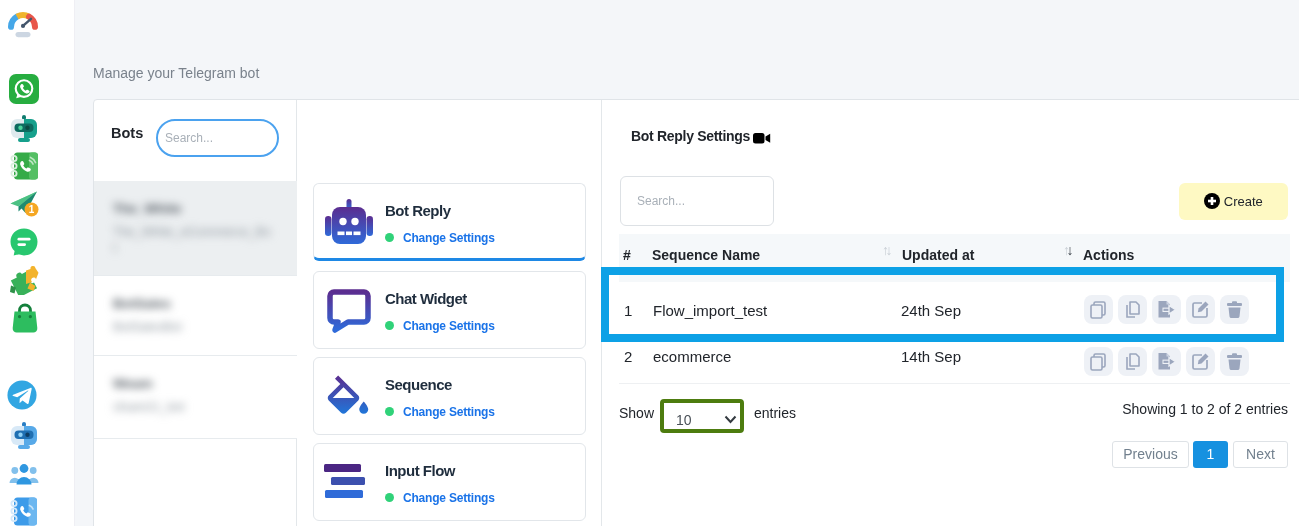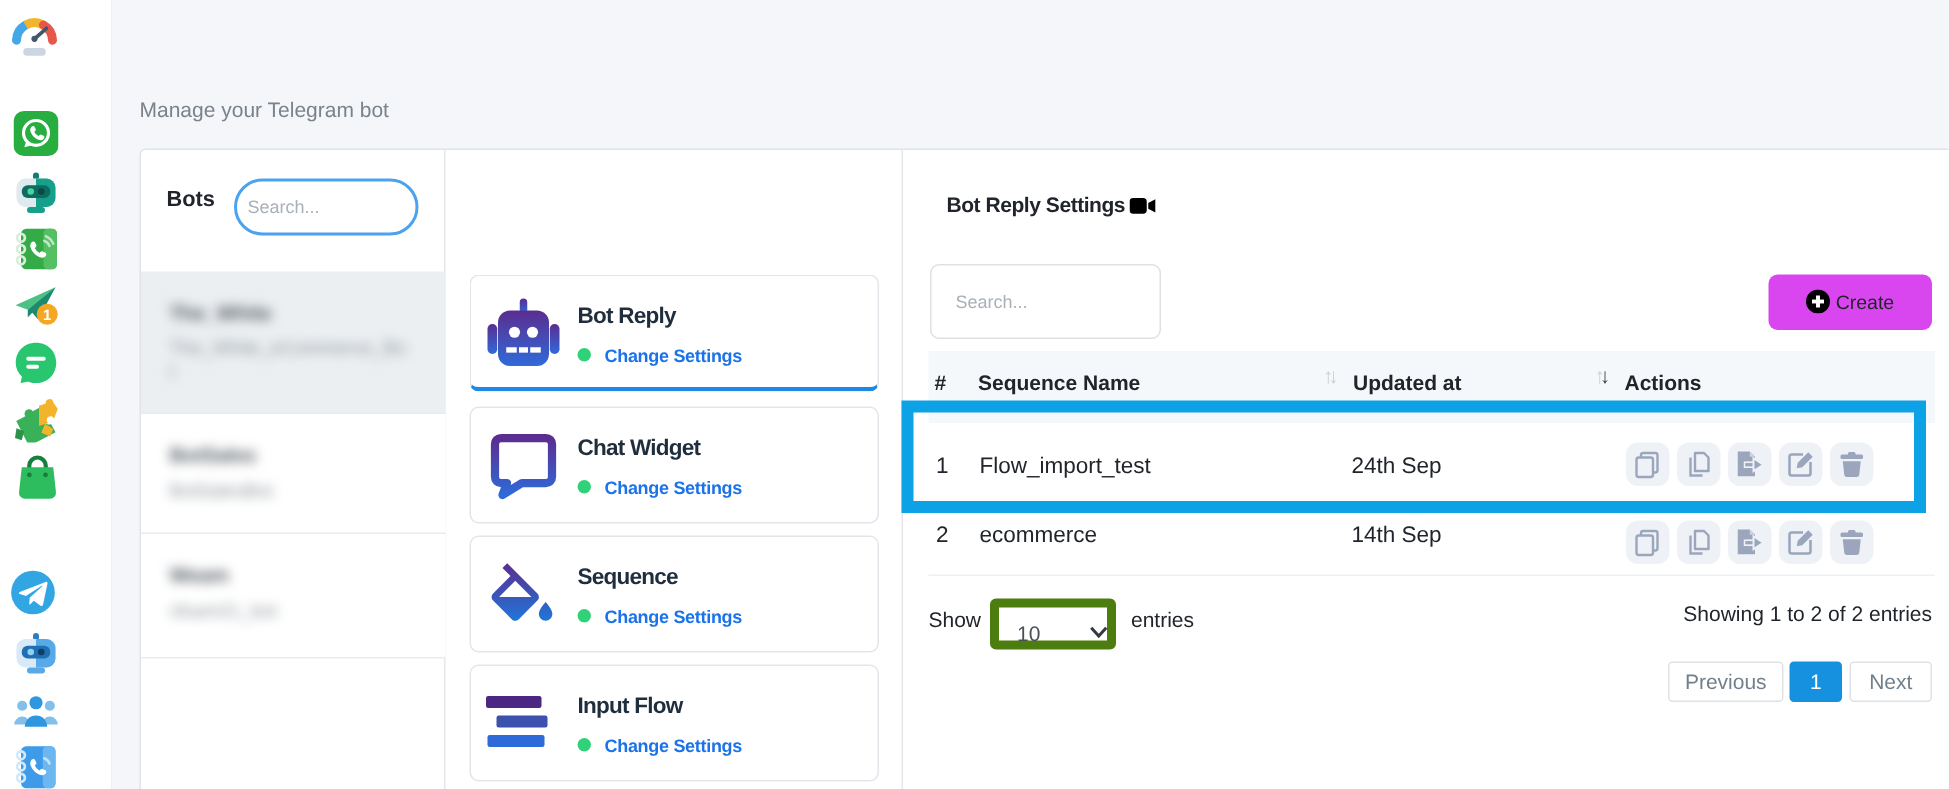--- a/index.html
+++ b/index.html
@@ -39,36 +39,36 @@
 .ctitle { position:absolute; left:71px; top:18px; font-size:15px; font-weight:700; color:#1f2d3d; letter-spacing:-0.5px; }
 .crow { position:absolute; left:71px; top:44px; }
 .gdot { display:inline-block; width:9px; height:9px; border-radius:50%; background:#30d279; vertical-align:middle; }
 .cset { display:inline-block; margin-left:9px; font-size:12px; font-weight:700; color:#1a73e8; vertical-align:middle; letter-spacing:-0.2px; }
 
 
 .c3head { position:absolute; left:17px; top:28px; font-size:14px; font-weight:700; color:#21252b; letter-spacing:-0.3px;margin-left:12px; }
 #cam { position:absolute; left:151px; top:30px; }
 .optbtn { position:absolute; right:22px; top:19px; width:111px; height:36px; background:#fff; border:1px solid #ccd4db; border-radius:5px; font-size:14px; color:#222b35; text-align:center; line-height:33px; }
 .tsearch { position:absolute; left:18px; top:76px; width:154px; height:50px; border:1px solid #dde1e5; border-radius:6px; font-size:12px; color:#a9b0b8; line-height:48px; padding-left:16px; background:#fff; }
-.createbtn { position:absolute; right:32px; top:83px; width:109px; height:37px; background:#d946ef; border-radius:6px; font-size:13px; color:#21252b; text-align:center; line-height:37px; }
+.createbtn { position:absolute; right:32px; top:83px; width:109px; height:37px; background:#fef9c3; border-radius:6px; font-size:13px; color:#21252b; text-align:center; line-height:37px; }
 
 
 .thead { position:absolute; left:17px; top:134px; width:671px; height:48px; background:#f5f8fa; }
 .th { position:absolute; top:13px; font-size:14px; font-weight:700; color:#21252b; }
 .sorts { position:absolute; top:8px; font-size:14px; color:#c9cfd5; letter-spacing:-3.5px; }
 .trow { position:absolute; left:17px; width:671px; font-size:15px; color:#21252b; }
 .abtn { position:absolute; width:29px; height:29px; background:#eef1f6; border-radius:8px; }
 .rowline { position:absolute; left:17px; width:671px; height:1px; background:#eef0f2; }
 
 
 #annot { position:absolute; left:601px; top:267px; width:683px; height:75px; border:8px solid #0da1e6; }
 
 
 .showlbl { position:absolute; font-size:14px; color:#21252b; }
-.select { position:absolute; left:58px; top:299px; width:84px; height:34px; border:6px solid #4d7c0f; border-radius:4px; background:#fff; font-size:14px; color:#495057; }
+.select { position:absolute; left:58px; top:299px; width:84px; height:34px; border:4px solid #4d7c0f; border-radius:4px; background:#fff; font-size:14px; color:#495057; }
 .pgbtn { position:absolute; top:341px; height:27px; border:1px solid #dee2e6; background:#fff; color:#72808e; font-size:14px; text-align:center; line-height:25px; border-radius:3px; }
 .pgactive { position:absolute; top:341px; width:35px; height:27px; background:#1691e0; color:#fff; font-size:14px; text-align:center; line-height:27px; border-radius:3px; }
 </style>
 </head>
 <body>
 <div id="page">
   <div id="sidebar">
     <svg class="sicon" style="top:9px;left:8px;" width="32" height="28" viewBox="0 0 32 28">
       <path d="M3.2,17 A12.8,12.8 0 0 1 9.6,6.2" fill="none" stroke="#45a7e8" stroke-width="6.4" stroke-linecap="round"></path>
       <path d="M9.6,6.2 A12.8,12.8 0 0 1 22.4,6.2" fill="none" stroke="#f0b42d" stroke-width="6.4"></path>

